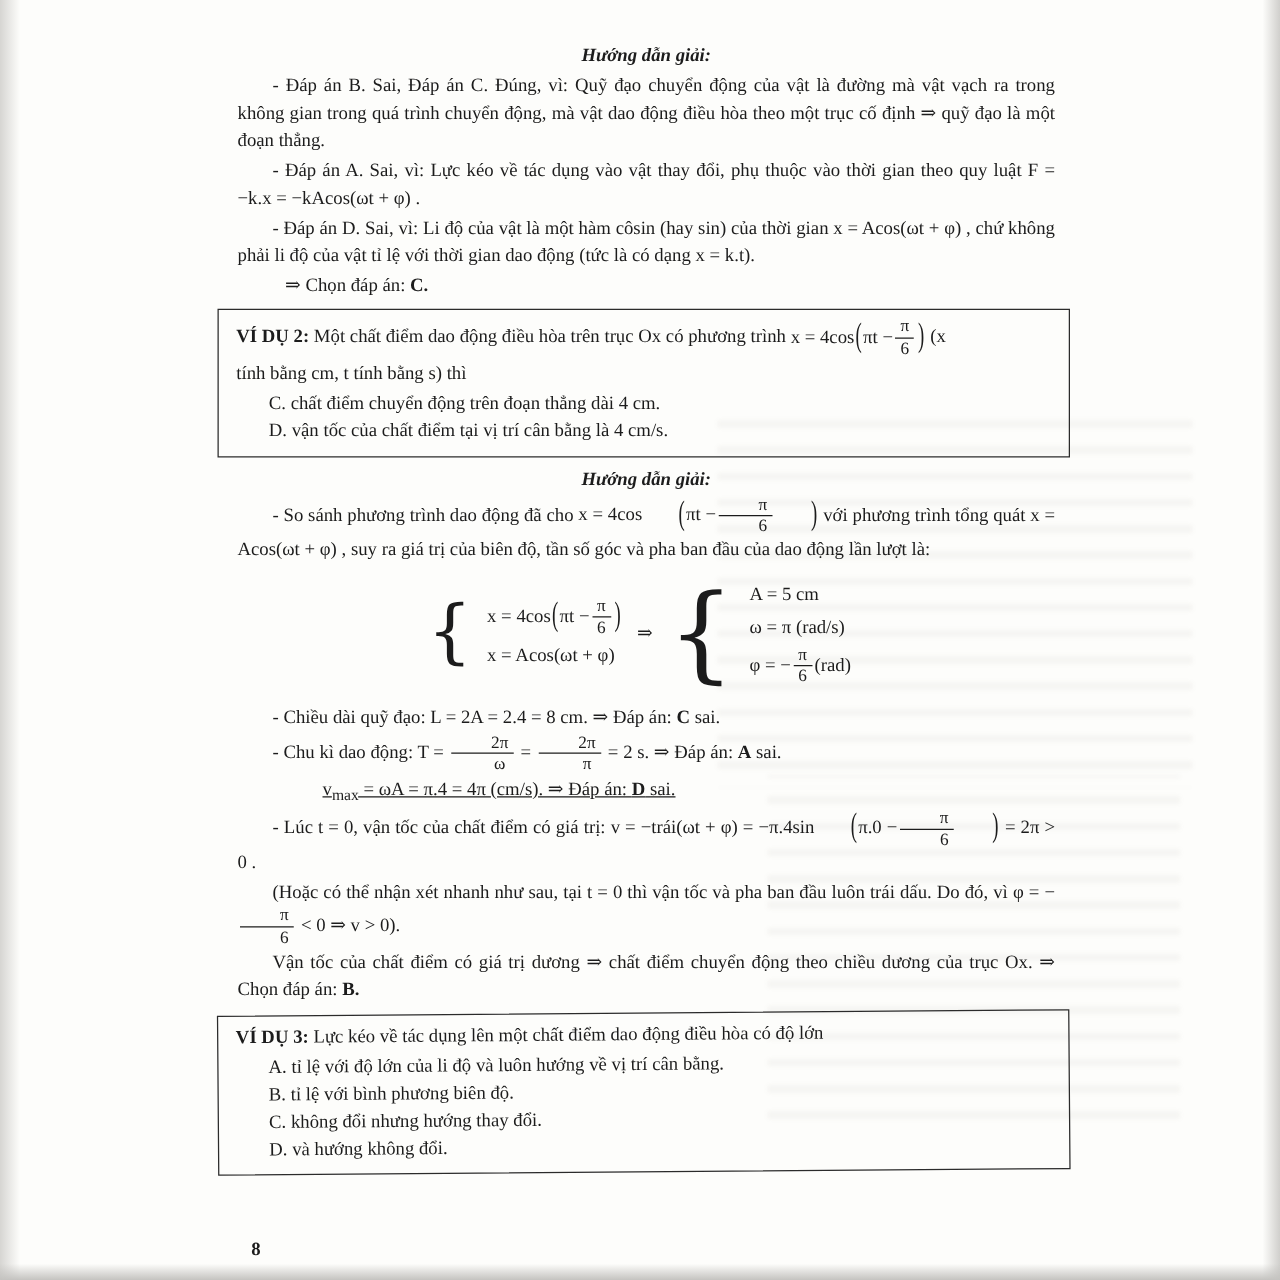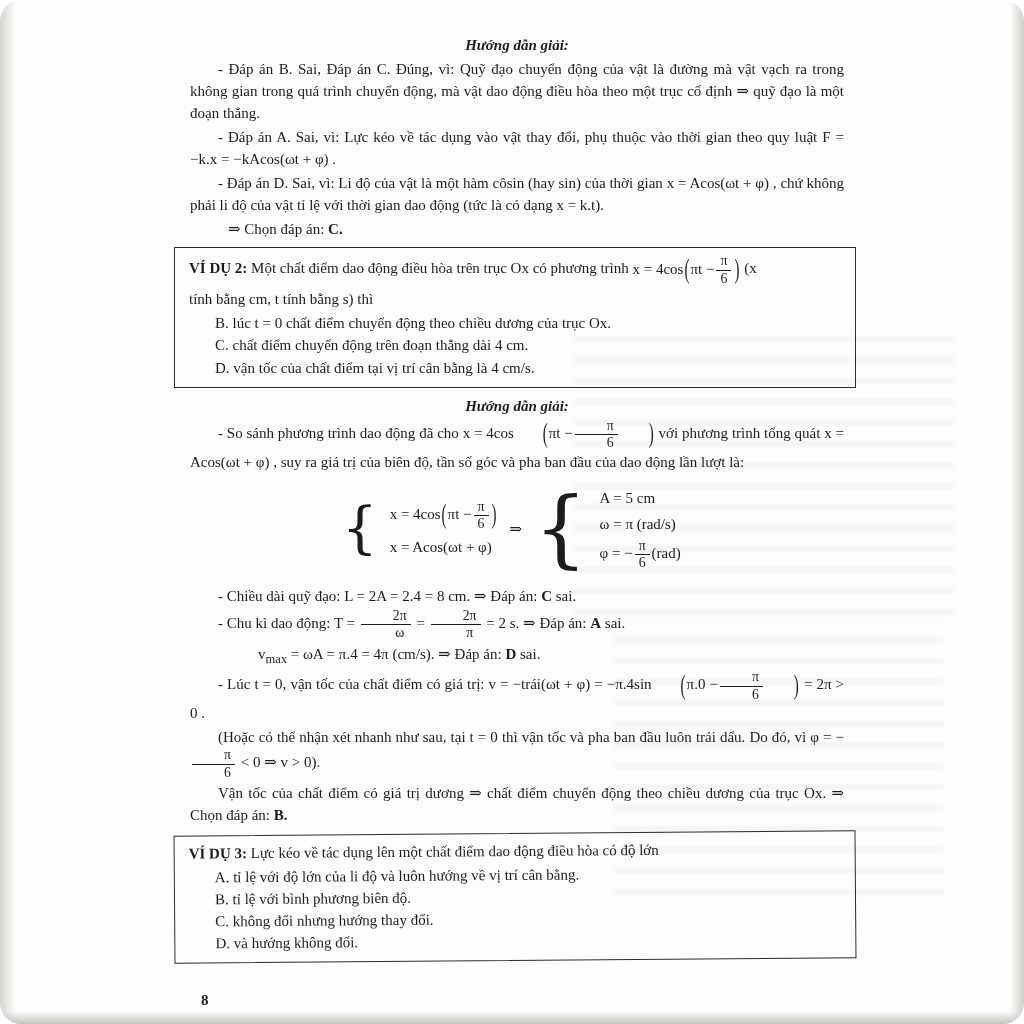--- a/index.html
+++ b/index.html
@@ -1,20 +1,19 @@
 <!DOCTYPE html>
 <html><head>
 <meta charset="utf-8">
 <style>
   html,body { margin:0; padding:0; background:#ffffff; }
   .page {
     position:relative; width:1024px; height:1024px; overflow:hidden;
     background:#fdfdfb; color:#1c1c1c;
     font-family:"Liberation Serif","DejaVu Serif",serif;
-    border-radius:21px;
   }
   .edge-left  { position:absolute; left:0; top:0; width:16px; height:100%;
     background:linear-gradient(to right,#d6d5d2,rgba(255,255,255,0)); }
   .edge-right { position:absolute; right:0; top:0; width:14px; height:100%;
     background:linear-gradient(to left,#d0cfcc,rgba(255,255,255,0)); }
   .edge-bottom{ position:absolute; bottom:0; left:0; width:100%; height:13px;
     background:linear-gradient(to top,#c4c3c0,rgba(255,255,255,0)); }
   .bleed {
     position:absolute; pointer-events:none; filter:blur(1.6px); opacity:.5;
     background:repeating-linear-gradient(0deg, transparent 0 15px, rgba(128,122,112,0.12) 15px 21px);
@@ -40,21 +39,21 @@
     line-height:1.05; font-size:0.92em; margin:0 2px;
   }
   .frac .fn { display:block; padding:0 4px 1px; }
   .frac .fd { display:block; border-top:1px solid #1c1c1c; padding:1px 4px 0; }
   .bp { display:inline-block; transform:scaleY(1.8); transform-origin:center; margin:0 1px; }
   .system { display:flex; align-items:center; gap:12px; margin:10px 0 10px 152px; text-align:left; }
   .brace { line-height:0.9; font-weight:400; font-family:"DejaVu Serif",serif; }
   .brace.small { font-size:56px; }
   .brace.big   { font-size:84px; }
   .syscol > div { margin:4px 0; }
-  .vline { padding-left:68px; text-align:left; }
+  .vline { padding-left:68px; text-align:left;text-decoration:underline; }
   .pagenum { position:absolute; left:201px; top:992px; font-size:15px; font-weight:bold; }
 </style>
 </head>
 <body>
 
 <div class="page">
   <div class="edge-left"></div>
   <div class="edge-right"></div>
   <div class="edge-bottom"></div>
   <div class="bleed" style="right:70px; top:330px; width:380px; height:300px;"></div>
@@ -69,21 +68,20 @@
     <p class="indent"><span>- Đáp án A. Sai, vì: Lực kéo về tác dụng vào vật thay đổi, phụ thuộc vào thời gian theo quy luật </span><span>F = −k.x = −kAcos(ωt + φ) .</span></p>
 
     <p class="indent"><span>- Đáp án D. Sai, vì: Li độ của vật là một hàm côsin (hay sin) của thời gian </span><span>x = Acos(ωt + φ) ,</span><span> chứ không phải li độ của vật tỉ lệ với thời gian dao động (tức là có dạng x = k.t).</span></p>
 
     <p class="indent2"><span>⇒ Chọn đáp án: </span><span class="b">C.</span></p>
 
     <div class="box">
       <p><span class="b">VÍ DỤ 2:</span><span> Một chất điểm dao động điều hòa trên trục Ox có phương trình </span><span><span>x = 4cos</span><span class="bp">(</span><span>πt −</span><span class="frac"><span class="fn">π</span><span class="fd">6</span></span><span class="bp">)</span></span><span> (x</span></p>
       <p>tính bằng cm, t tính bằng s) thì</p>
       <div class="opts">
-        <div>B. lúc t = 0 chất điểm chuyển động theo chiều dương của trục Ox.</div>
         <div>C. chất điểm chuyển động trên đoạn thẳng dài 4 cm.</div>
         <div>D. vận tốc của chất điểm tại vị trí cân bằng là 4 cm/s.</div>
       </div>
     </div>
 
     <p class="center bi">Hướng dẫn giải:</p>
 
     <p class="indent"><span>- So sánh phương trình dao động đã cho </span><span><span>x = 4cos</span><span class="bp">(</span><span>πt −</span><span class="frac"><span class="fn">π</span><span class="fd">6</span></span><span class="bp">)</span></span><span> với phương trình tổng quát </span><span>x = Acos(ωt + φ) ,</span><span> suy ra giá trị của biên độ, tần số góc và pha ban đầu của dao động lần lượt là:</span></p>
 
     <div class="system">

